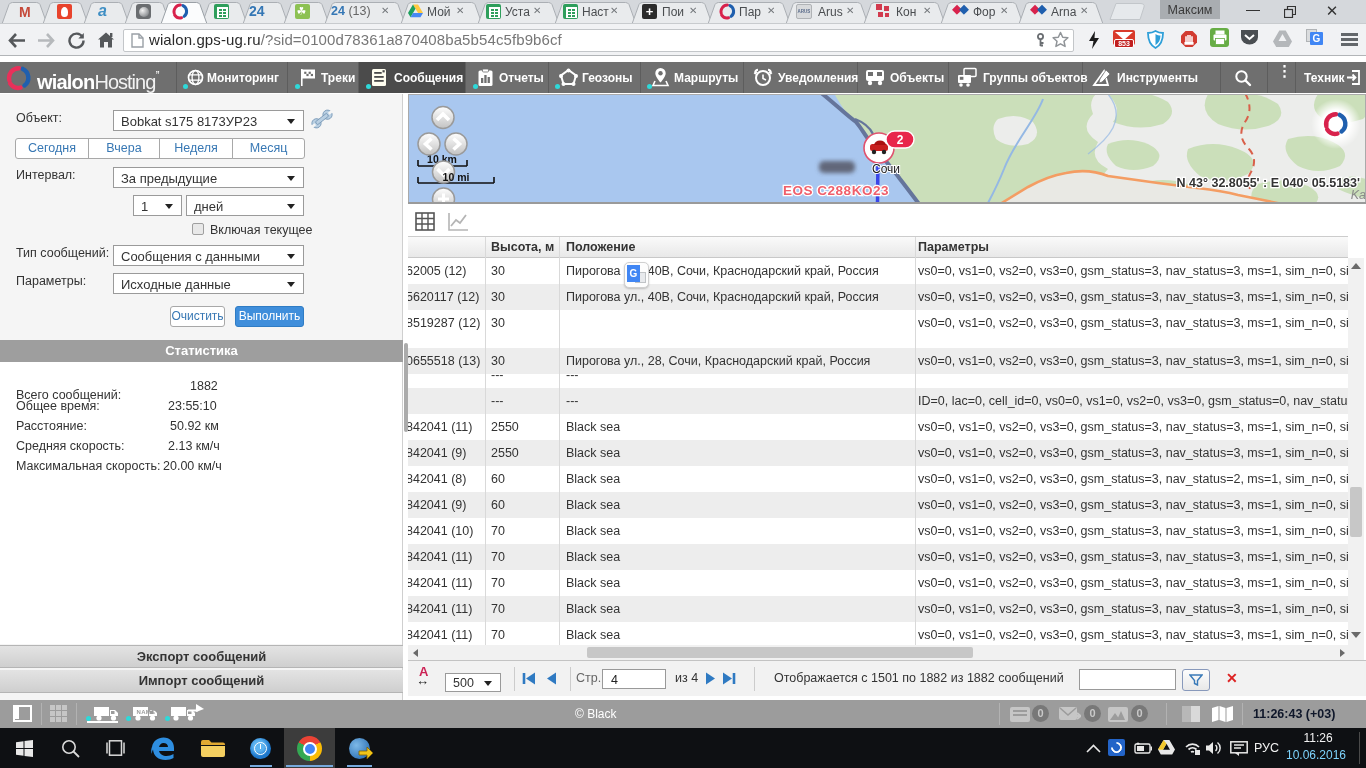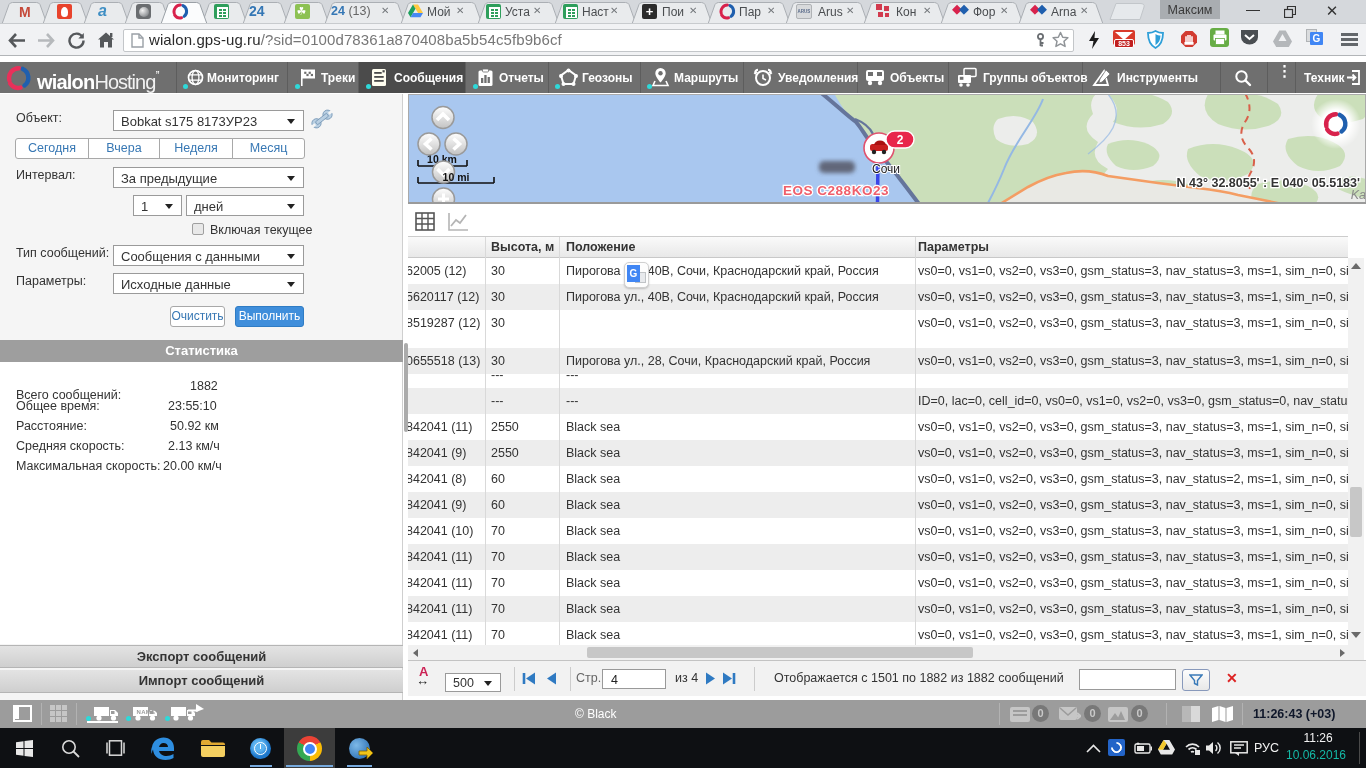--- a/index.html
+++ b/index.html
@@ -741,21 +741,21 @@
         <path d="M0 4.5 L3 4.5 L7 1 L7 13 L3 9.5 L0 9.5 Z" fill="#e8e8e8"></path>
         <path d="M9.5 4 A4 4 0 0 1 9.5 10 M11.5 1.5 A7 7 0 0 1 11.5 12.5" fill="none" stroke="#e8e8e8" stroke-width="1.5"></path>
       </svg>
   <svg style="position:absolute;left:1230px;top:13px;" width="18" height="15" viewBox="0 0 18 15">
         <rect x="0.8" y="0.8" width="16.4" height="11" fill="none" stroke="#e8e8e8" stroke-width="1.5"></rect>
         <path d="M5 12 L9 15 L9 12 Z" fill="#e8e8e8"></path>
         <path d="M4 4 L14 4 M4 7 L11 7" stroke="#e8e8e8" stroke-width="1.3"></path>
       </svg>
   <div style="position:absolute;left:1254px;top:13px;font-size:12.5px;color:#f2f2f2;">РУС</div>
   <div style="position:absolute;left:1288px;top:3px;width:60px;text-align:center;font-size:12px;color:#f2f2f2;">11:26</div>
-  <div style="position:absolute;left:1281px;top:20px;width:70px;text-align:center;font-size:12px;color:#14b8a6;">10.06.2016</div>
+  <div style="position:absolute;left:1281px;top:20px;width:70px;text-align:center;font-size:12px;color:#7dd3fc;">10.06.2016</div>
   <div style="position:absolute;left:1359px;top:4px;width:1px;height:32px;background:#4a4a4a;"></div>
 </div>
 <svg width="0" height="0" style="position:absolute;">
       <defs>
         <g id="trk">
           <rect x="0" y="2" width="15" height="9" fill="#fff"></rect>
           <path d="M16 5 L21 5 L24 8 L24 11 L16 11 Z" fill="#fff"></path>
           <circle cx="5" cy="13" r="2.6" fill="#fff"></circle>
           <circle cx="19.5" cy="13" r="2.6" fill="#fff"></circle>
           <rect x="17" y="6" width="3.5" height="3" fill="#9c9c9c"></rect>

